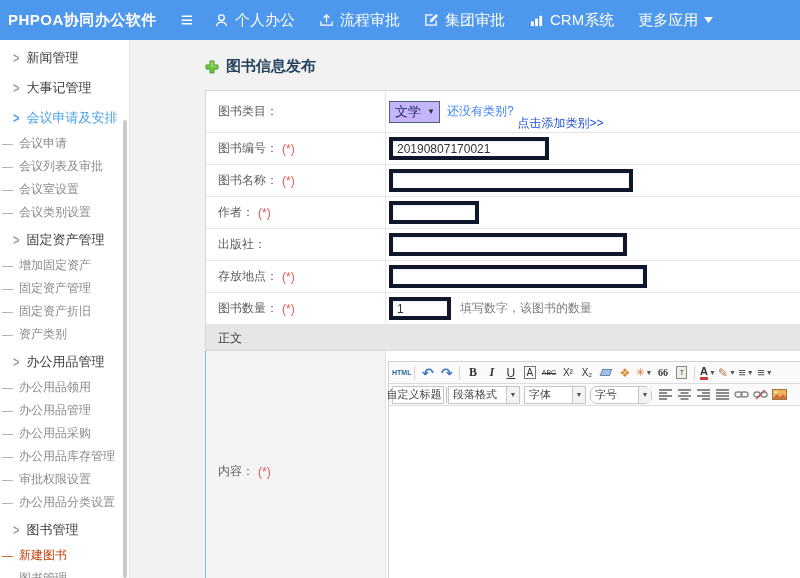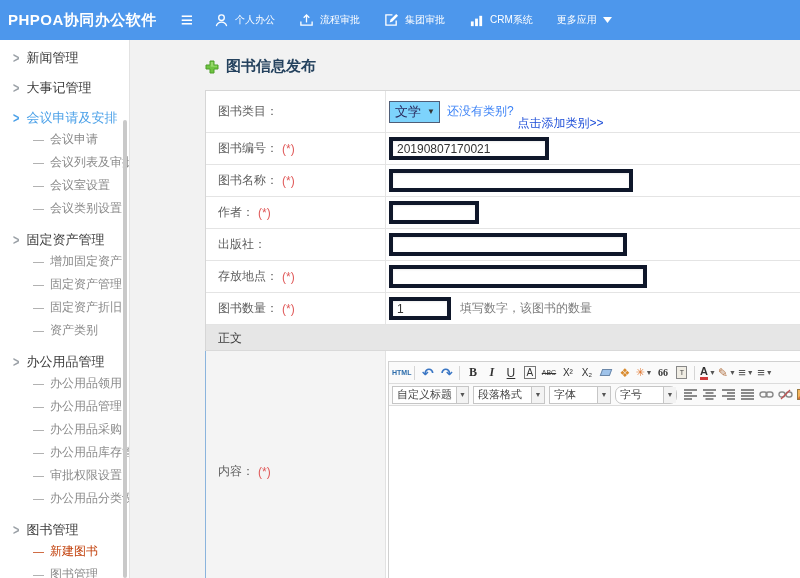--- a/index.html
+++ b/index.html
@@ -6,35 +6,35 @@
   html,body { width:800px; height:578px; overflow:hidden;
     font-family:"Liberation Sans","DejaVu Sans",sans-serif; background:#f2f2f2; }
 
   
   .topbar { position:absolute; left:0; top:0; width:800px; height:40px;
     background:#4d97ec; display:flex; align-items:center; color:#fff; z-index:5; }
   .logo { font-size:15px; font-weight:bold; padding-left:8px; width:172px; letter-spacing:.5px; }
   .burger { font-size:21px; line-height:40px; width:30px; text-align:center; cursor:pointer; }
   .topnav { display:flex; align-items:center; margin-left:12px; }
   .topnav .nav-item { display:flex; align-items:center; margin-right:24px; cursor:pointer;
-    font-size:10px; white-space:nowrap; }
+    font-size:15px; white-space:nowrap; }
   .nav-item svg { margin-right:6px; display:block; }
   .caret { margin-left:6px; }
 
   
   .sidebar { position:absolute; left:0; top:40px; width:130px; height:538px;
     background:#fff; border-right:1px solid #e2e2e2; overflow:hidden; }
   .side-list { list-style:none; }
   .side-group { margin-top:6px; height:24px; line-height:24px; font-size:13px; color:#3c3c3c;
     padding-left:13px; cursor:pointer; white-space:nowrap; display:flex; align-items:center; }
   .side-group .chev { color:#9aa0a6; font-size:11px; margin-right:7px; transform:scaleY(1.25);
     font-weight:bold; }
   .side-group.active, .side-group.active .chev { color:#4aa0e8; }
-  .side-sub { height:23px; line-height:18px; font-size:12px; color:#8a8a8a;
-    padding-left:2px; cursor:pointer; white-space:nowrap;margin-left:31px; }
+  .side-sub { height:23px; line-height:27px; font-size:12px; color:#8a8a8a;
+    padding-left:2px; cursor:pointer; white-space:nowrap; }
   .side-sub .dash { margin-right:6px; font-size:11px; color:#9b9b9b; }
   .side-sub.active, .side-sub.active .dash { color:#c2410c; }
   .scroll-thumb { position:absolute; right:2px; top:80px; width:4px; height:458px;
     background:#c9c9c9; border-radius:2px; }
 
   
   .main { position:absolute; left:131px; top:44px; width:669px; height:538px;
     background:#f2f2f2; overflow:hidden; }
   .content { margin-left:74px; padding-top:13px; }
   .page-title { display:flex; align-items:center; font-size:15px; font-weight:bold;
@@ -44,21 +44,21 @@
   
   .form-table { width:640px; background:#fff; border:1px solid #d6d6d6; border-bottom:none; }
   .frow { display:flex; border-bottom:1px solid #e4e4e4; min-height:32px; align-items:stretch; }
   .fcell-label { width:180px; border-right:1px solid #e4e4e4; font-size:12px; color:#5e5e5e;
     padding-left:12px; display:flex; align-items:center; }
   .req { color:#e05a5a; margin-left:4px; font-size:12px; }
   .fcell-val { flex:1; display:flex; align-items:center; padding-left:3px; font-size:12px; }
   .txt { border:4px solid #0f172a; height:23px; font-size:12px; padding:0 4px; color:#333;
     background:#fff; box-shadow:inset 0 1px 2px rgba(0,0,0,.08); }
   .sel-box { display:inline-flex; align-items:center; border:1px solid #4f5d77; height:22px;
-    padding:0 4px 0 5px; font-size:13px; color:#2a2a5e; background:#7dd3fc; cursor:pointer; }
+    padding:0 4px 0 5px; font-size:13px; color:#2a2a5e; background:#c4b5fd; cursor:pointer; }
   .sel-box .sel-arrow { font-size:8px; color:#333; margin-left:6px; }
   .hint-plain { color:#3b82f6; margin-left:7px; }
   .hint-link { color:#1d4ed8; margin-left:4px; cursor:pointer;margin-top:24px; }
   .hint-gray { color:#7d7d7d; margin-left:9px; }
 
   .section-bar { background:#e6e6e6; border-bottom:1px solid #d9d9d9; height:26px;
     line-height:26px; font-size:12px; color:#3a3a3a; padding-left:12px; }
 
   .content-row { display:flex; border-left:1px solid #8ab4dd; margin-left:-1px;
     border-bottom:1px solid #e4e4e4; height:242px; }
@@ -91,21 +91,21 @@
     font-size:7px; display:inline-flex; align-items:center; justify-content:center; color:#444; }
   .fontcolor-a { font-size:11px; font-weight:bold; border-bottom:3px solid #d03c3c;
     line-height:11px; }
   .pen { color:#b07040; font-size:12px; }
   .list-glyph { font-size:13px; color:#555; }
   .dd { display:inline-flex; align-items:center; border:1px solid #c6c6c6; background:#fff;
     height:18px; font-size:11px; color:#444; margin-right:4px; cursor:pointer; }
   .dd .dd-label { padding:0 4px; white-space:nowrap; }
   .dd .dd-btn { border-left:1px solid #c6c6c6; width:13px; height:100%; display:flex;
     align-items:center; justify-content:center; font-size:7px; color:#555; background:#f3f3f3; }
-  .dd-title { width:77px; justify-content:space-between; }
+  .dd-title { width:52px; justify-content:center; }
   .dd-para  { width:72px; justify-content:space-between; }
   .dd-font  { width:62px; justify-content:space-between; }
   .dd-size  { width:62px; justify-content:space-between;border-radius:7px; }
   .canvas { background:#fff; height:176px; cursor:text; }
 </style>
 </head>
 <body>
 
 <div class="topbar">
   <div class="logo">PHPOA协同办公软件</div>

